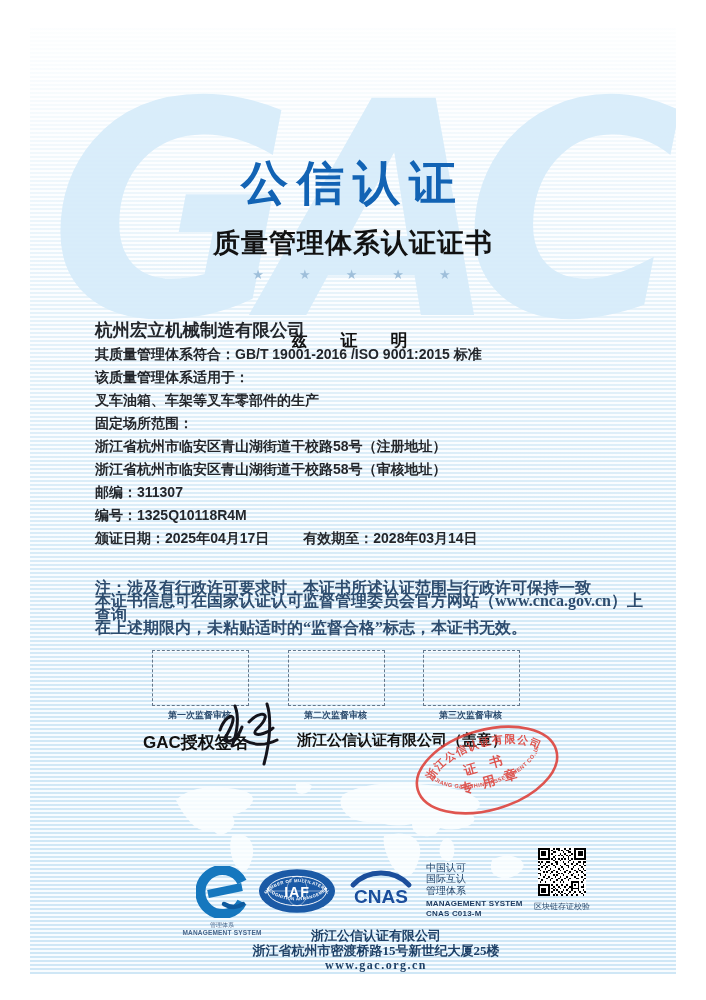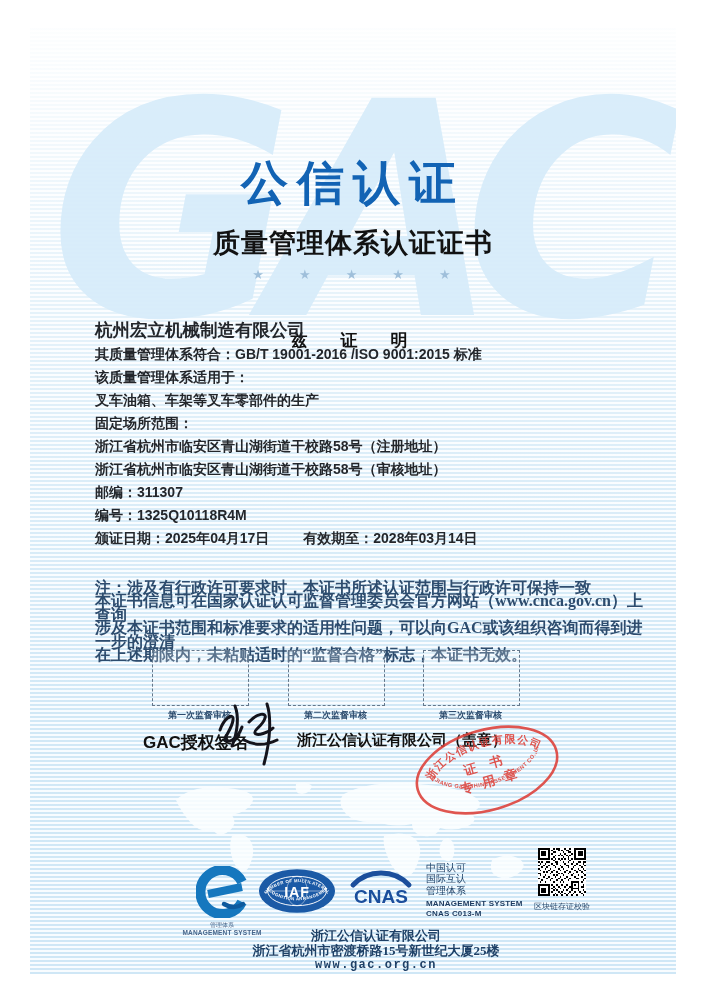--- a/index.html
+++ b/index.html
@@ -73,21 +73,21 @@
   .accred .en.first{margin-top:3px;}
   .qr{position:absolute;left:508px;top:820px;z-index:2;}
   .qr-caption{position:absolute;left:498px;top:873px;width:68px;text-align:center;z-index:2;
     font-size:8px;color:#2d4c6e;font-family:Liberation Sans, sans-serif;}
   .footer{
     position:absolute;left:46px;right:0;top:900px;text-align:center;z-index:2;
     font-family:"Liberation Serif",serif;font-weight:700;color:#1e4066;
   }
   .footer .f1{font-size:13px;line-height:15px;}
   .footer .f2{font-size:13px;line-height:15px;}
-  .footer .f3{font-size:12px;line-height:15px;letter-spacing:1.5px;font-family:Liberation Mono, monospace;}
+  .footer .f3{font-size:12px;line-height:15px;letter-spacing:1.5px;}
 </style>
 </head>
 <body>
 
 <div class="page">
 
   <div class="wm">GAC</div>
 
   <svg class="map" width="412" height="112" viewBox="0 0 412 112">
     <g fill="rgba(252,254,255,0.85)">
@@ -117,21 +117,20 @@
     <div class="line">邮编：311307</div>
     <div class="line">编号：1325Q10118R4M</div>
     <div class="line">
       <span>颁证日期：2025年04月17日</span><span class="gap">有效期至：2028年03月14日</span>
     </div>
   </div>
 
   <div class="notes">
     <div>注：涉及有行政许可要求时，本证书所述认证范围与行政许可保持一致</div>
     <div>本证书信息可在国家认证认可监督管理委员会官方网站（www.cnca.gov.cn）上查询</div>
-    <div>涉及本证书范围和标准要求的适用性问题，可以向GAC或该组织咨询而得到进一步的澄清</div>
     <div>在上述期限内，未粘贴适时的“监督合格”标志，本证书无效。</div>
   </div>
 
   <div class="sbox b1"></div>
   <div class="sbox b2"></div>
   <div class="sbox b3"></div>
   <div class="slabel l1">第一次监督审核</div>
   <div class="slabel l2">第二次监督审核</div>
   <div class="slabel l3">第三次监督审核</div>
 

